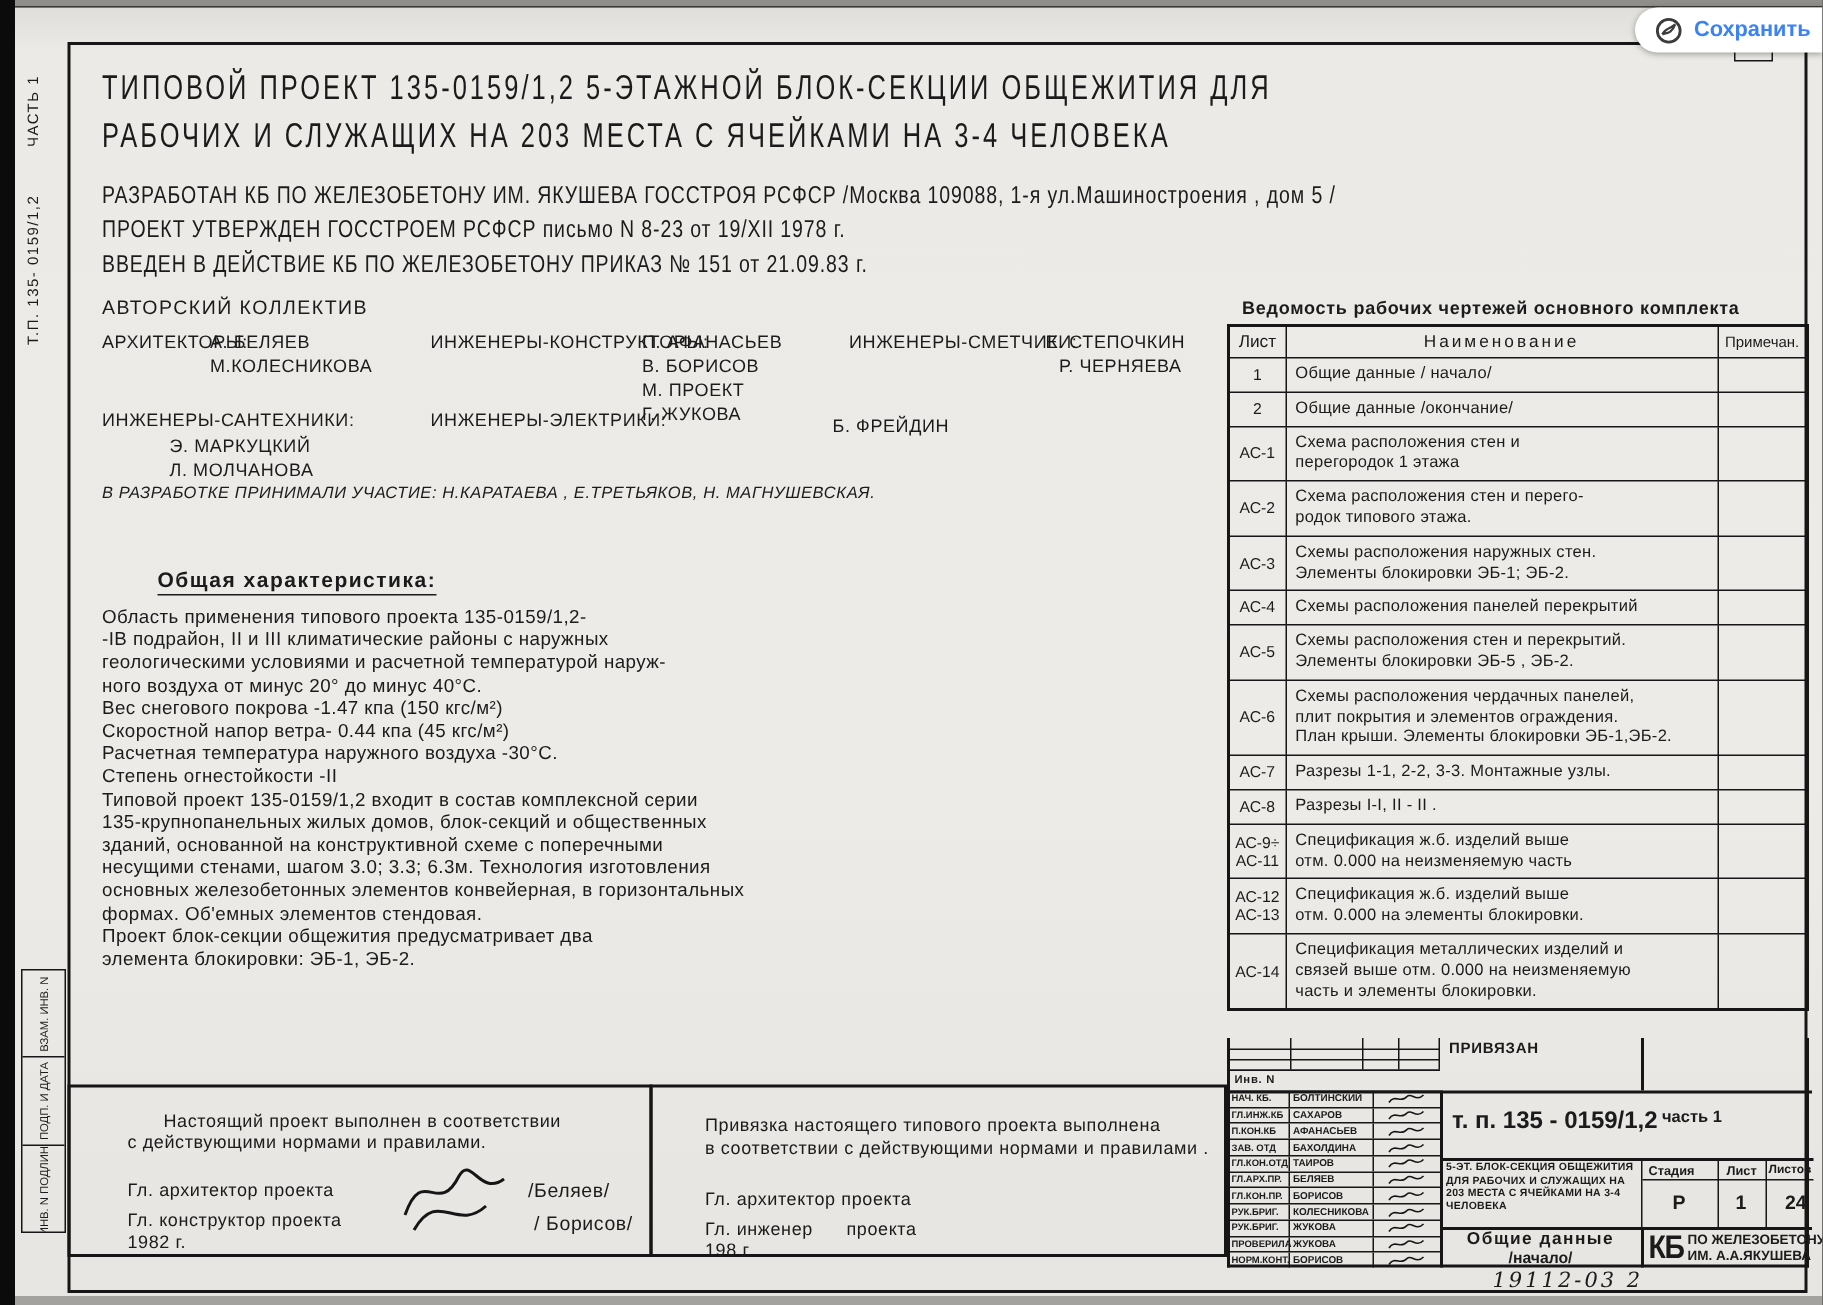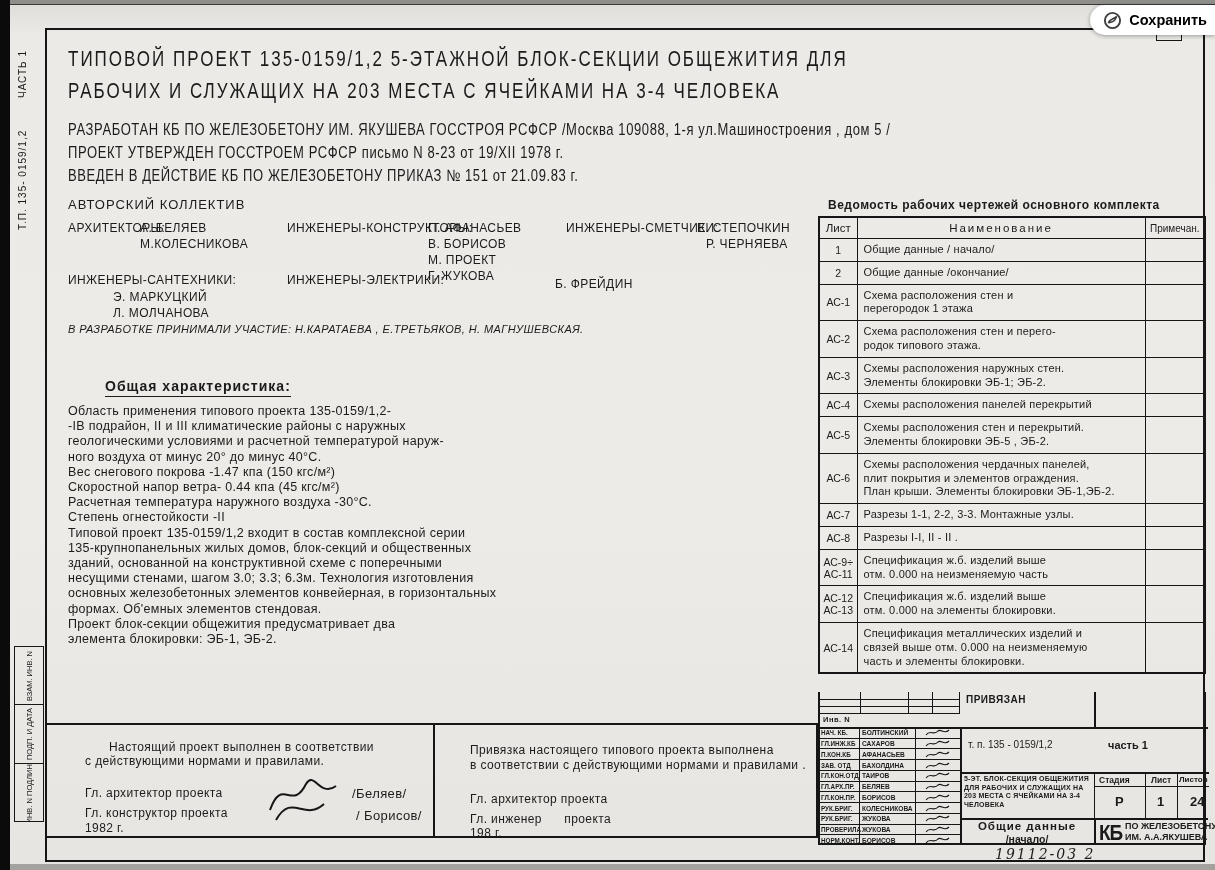--- a/index.html
+++ b/index.html
@@ -51,21 +51,21 @@
   .stamp-cell{position:absolute;border-left:1.5px solid #161616;border-top:1.5px solid #161616;}
   .tiny{font-size:7px;line-height:8.6px;font-weight:600;letter-spacing:0.2px;}
   .hand{font-family:"DejaVu Serif", serif;font-style:italic;}
   
   .save-pill{
     position:absolute;top:5px;right:0;height:30px;z-index:20;
     background:#ffffff;border-radius:15px 0 0 15px;
     display:flex;align-items:center;gap:7px;padding:0 8px 0 13px;
     box-shadow:0 1px 4px rgba(0,0,0,0.35);cursor:pointer;
   }
-  .save-pill span{font-size:14.5px;font-weight:700;color:#000000;}
+  .save-pill span{font-size:14.5px;font-weight:700;color:#3b82f6;}
   .corner-no{
     position:absolute;left:1156px;top:14px;width:26px;height:27px;z-index:5;
     border:1.8px solid #161616;display:flex;align-items:center;justify-content:center;
     font-size:13px;font-weight:600;background:transparent;
   }
   .underl{border-bottom:1.6px solid #1b1b1b;padding-bottom:2px;}
 </style>
 </head>
 <body>
 
@@ -379,21 +379,21 @@
           <span class="n">Борисов</span>
           <span class="s">
             <svg width="26" height="9" viewBox="0 0 26 9">
               <path d="M1 7 C5 1 9 8 13 3 C16 0 19 7 24 2" fill="none" stroke="#161616" stroke-width="1.1"></path>
             </svg>
           </span>
         </div>
       </div>
     <div class="line" style="left:140px;top:35px;width:1.5px;height:118px;"></div>
 
-    <div class="abs" style="left:148px;top:47px;font-size:10px;font-weight:400;white-space:nowrap;">т. п. 135 - 0159/1,2</div>
+    <div class="abs" style="left:148px;top:47px;font-size:16px;font-weight:700;white-space:nowrap;">т. п. 135 - 0159/1,2</div>
     <div class="abs" style="left:288px;top:47px;font-size:11px;font-weight:600;">часть 1</div>
     <div class="line" style="left:140px;top:80px;width:248px;height:1.5px;"></div>
 
     <div class="abs tiny" style="left:144px;top:83px;width:128px;white-space:pre-line;">5-ЭТ. БЛОК-СЕКЦИЯ  ОБЩЕЖИТИЯ
 ДЛЯ РАБОЧИХ И СЛУЖАЩИХ  НА
 203 МЕСТА С ЯЧЕЙКАМИ  НА 3-4
 ЧЕЛОВЕКА</div>
 
     <div class="stamp-cell" style="left:274px;top:80px;width:114px;height:46px;border-top:none;">
       <div class="line" style="left:0;top:0;width:114px;height:1.5px;"></div>

